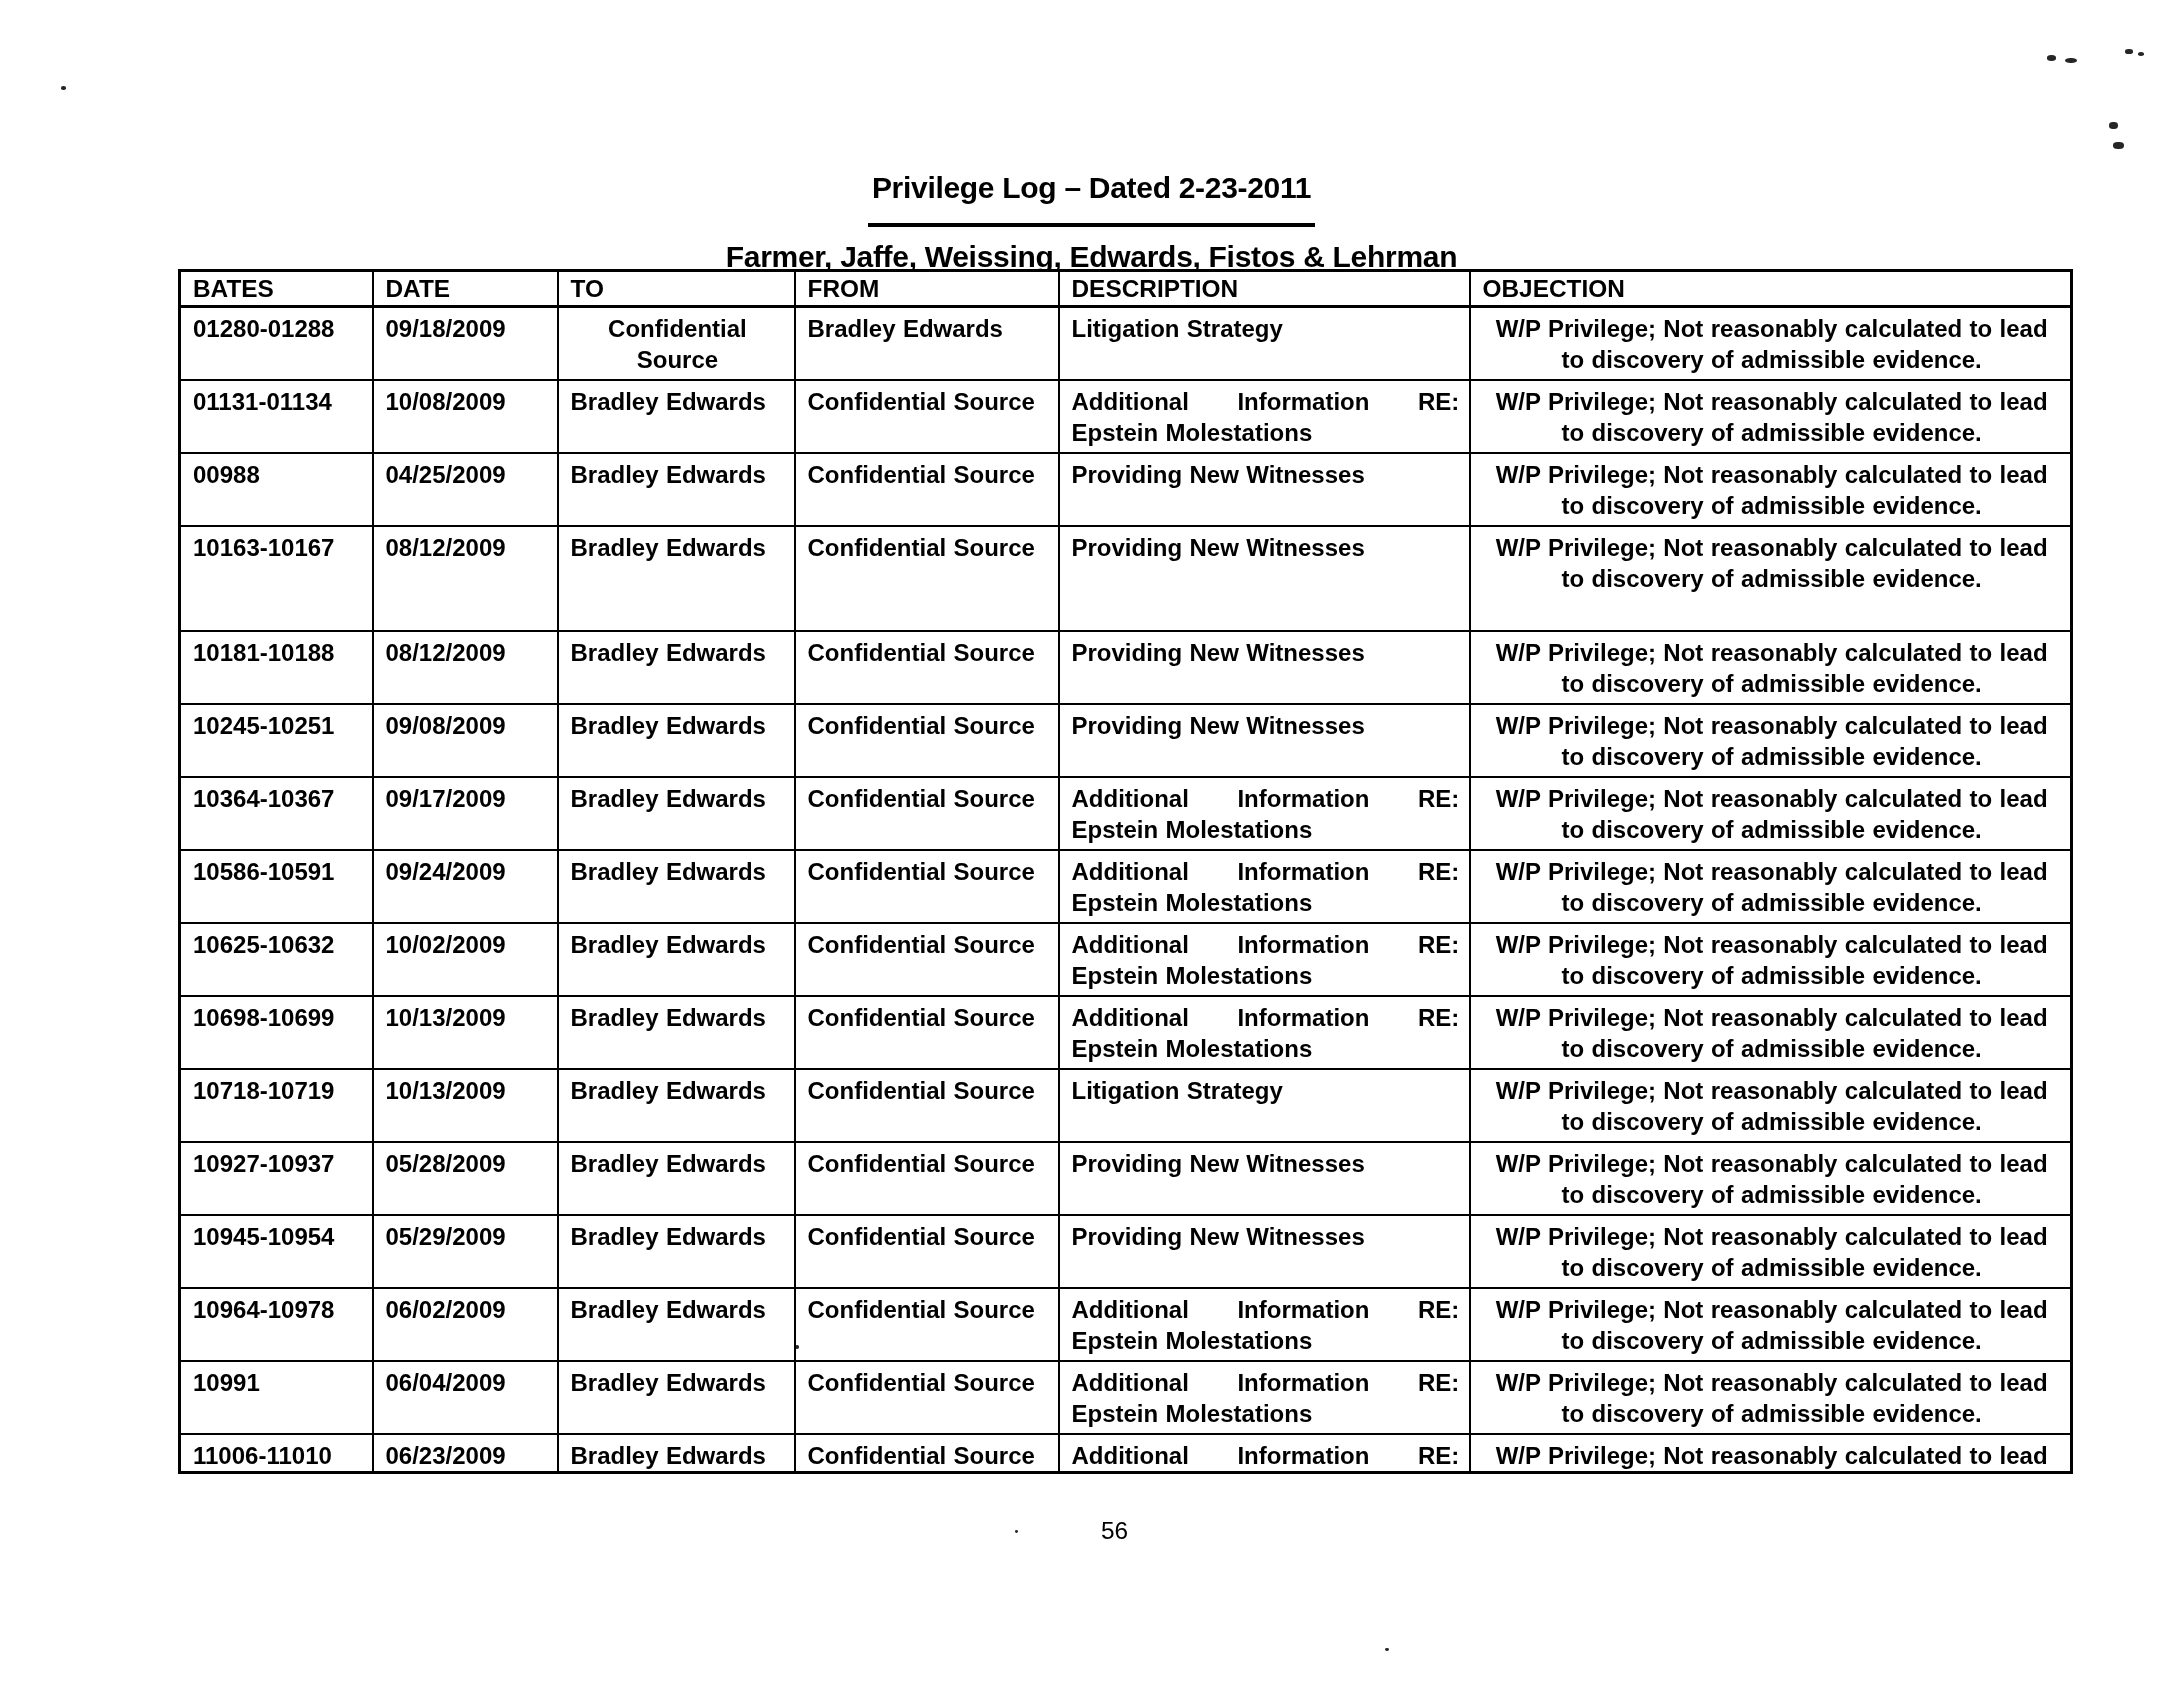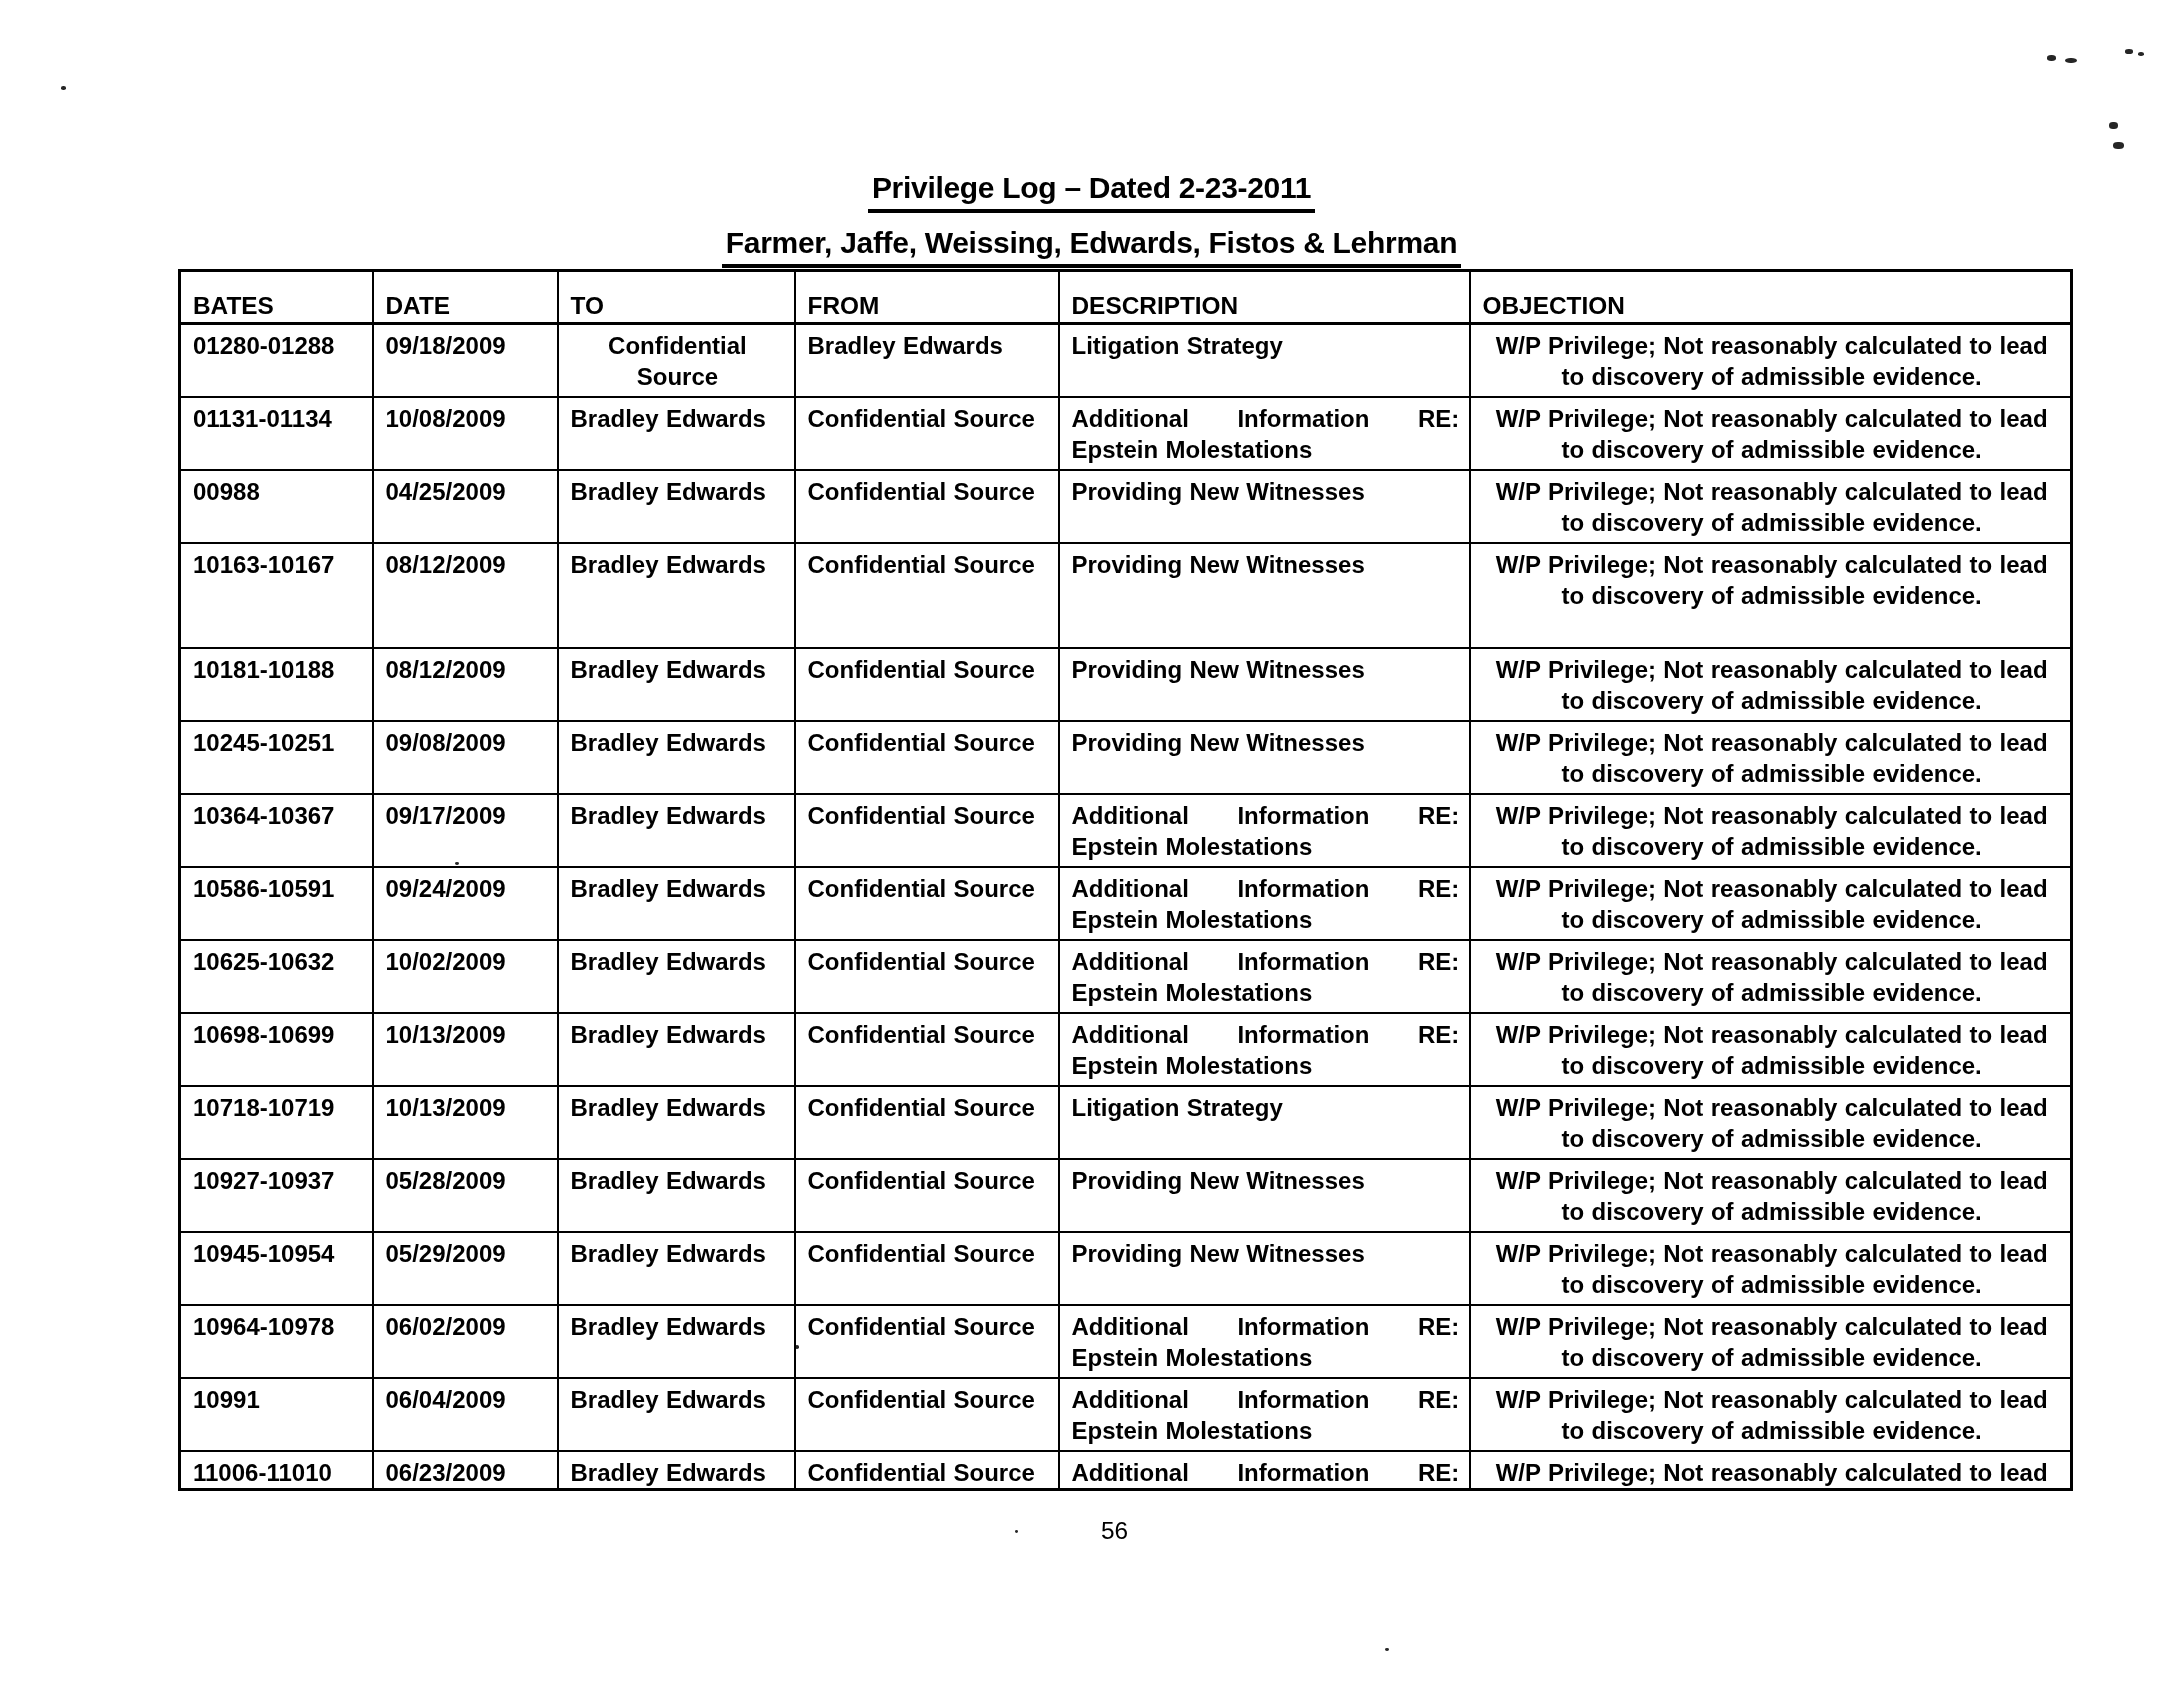--- a/index.html
+++ b/index.html
@@ -10,39 +10,39 @@
   .page{position:absolute;inset:0;background:#fff;}
 
   
   .titles{
     position:absolute;left:178px;top:170px;width:1893px;
     text-align:center;transform:translateX(-33px);
     font-weight:700;letter-spacing:-0.3px;
   }
   .tline{font-size:30px;line-height:36px;margin-bottom:12px;}
   .tline span{
-    display:inline-block;border-bottom:4px solid #000;padding:0 4px 3px 4px;
+    display:inline-block;border-bottom:4px solid #000;padding:0 4px 17px 4px;
   }
 
   
   table.log{
     position:absolute;left:178px;top:269px;width:1893px;
     border-collapse:collapse;table-layout:fixed;background:#fff;
     border:3.3px solid #000;
   }
   th,td{
     border:2px solid #000;border-top-width:2.6px;border-bottom-width:2.6px;
     vertical-align:top;text-align:left;
     padding:5.3px 9.2px 0 12px;
     font-size:24px;line-height:31px;font-weight:600;
     overflow:hidden;word-spacing:0.7px;
   }
   thead th{
     border-top-width:3.3px;border-bottom-width:3.3px;
-    font-size:24.4px;font-weight:700;height:32px;padding-top:18px;
+    font-size:24.4px;font-weight:700;height:32px;padding-top:1px;
   }
   tbody tr{height:73px;}
   tbody tr:nth-child(4){height:105px;}
   tbody tr:nth-child(16){height:38px;}
   .cw{overflow:hidden;}
   .dline{display:block;}
   .dline.stretch{text-align:justify;text-align-last:justify;}
   .cline{display:block;text-align:center;}
 
   

